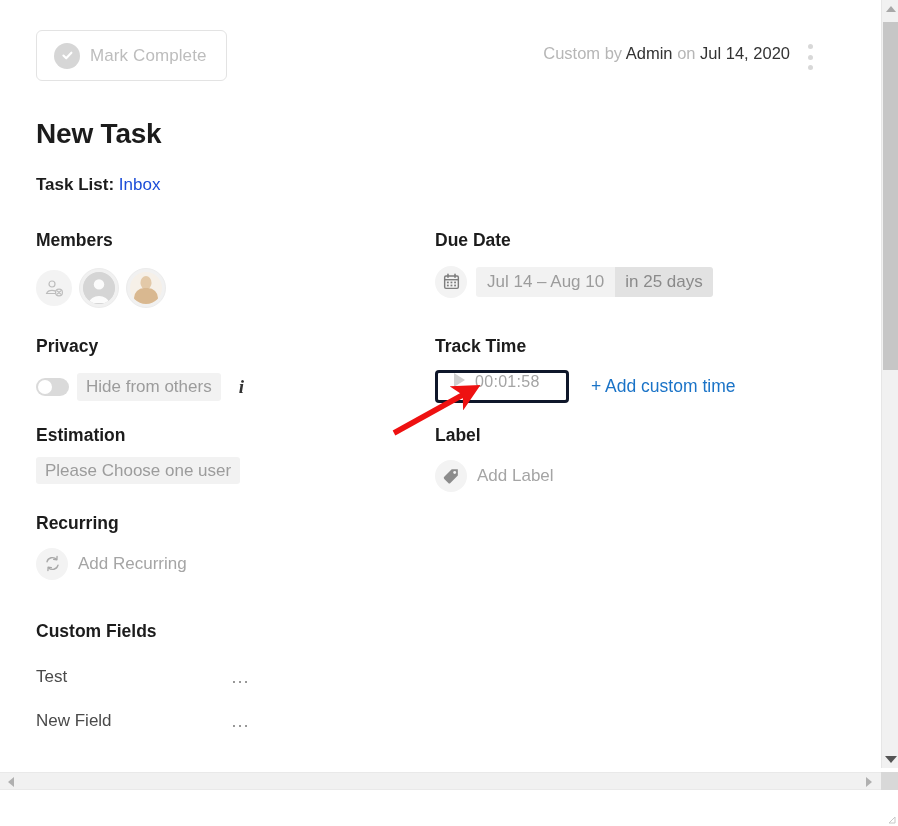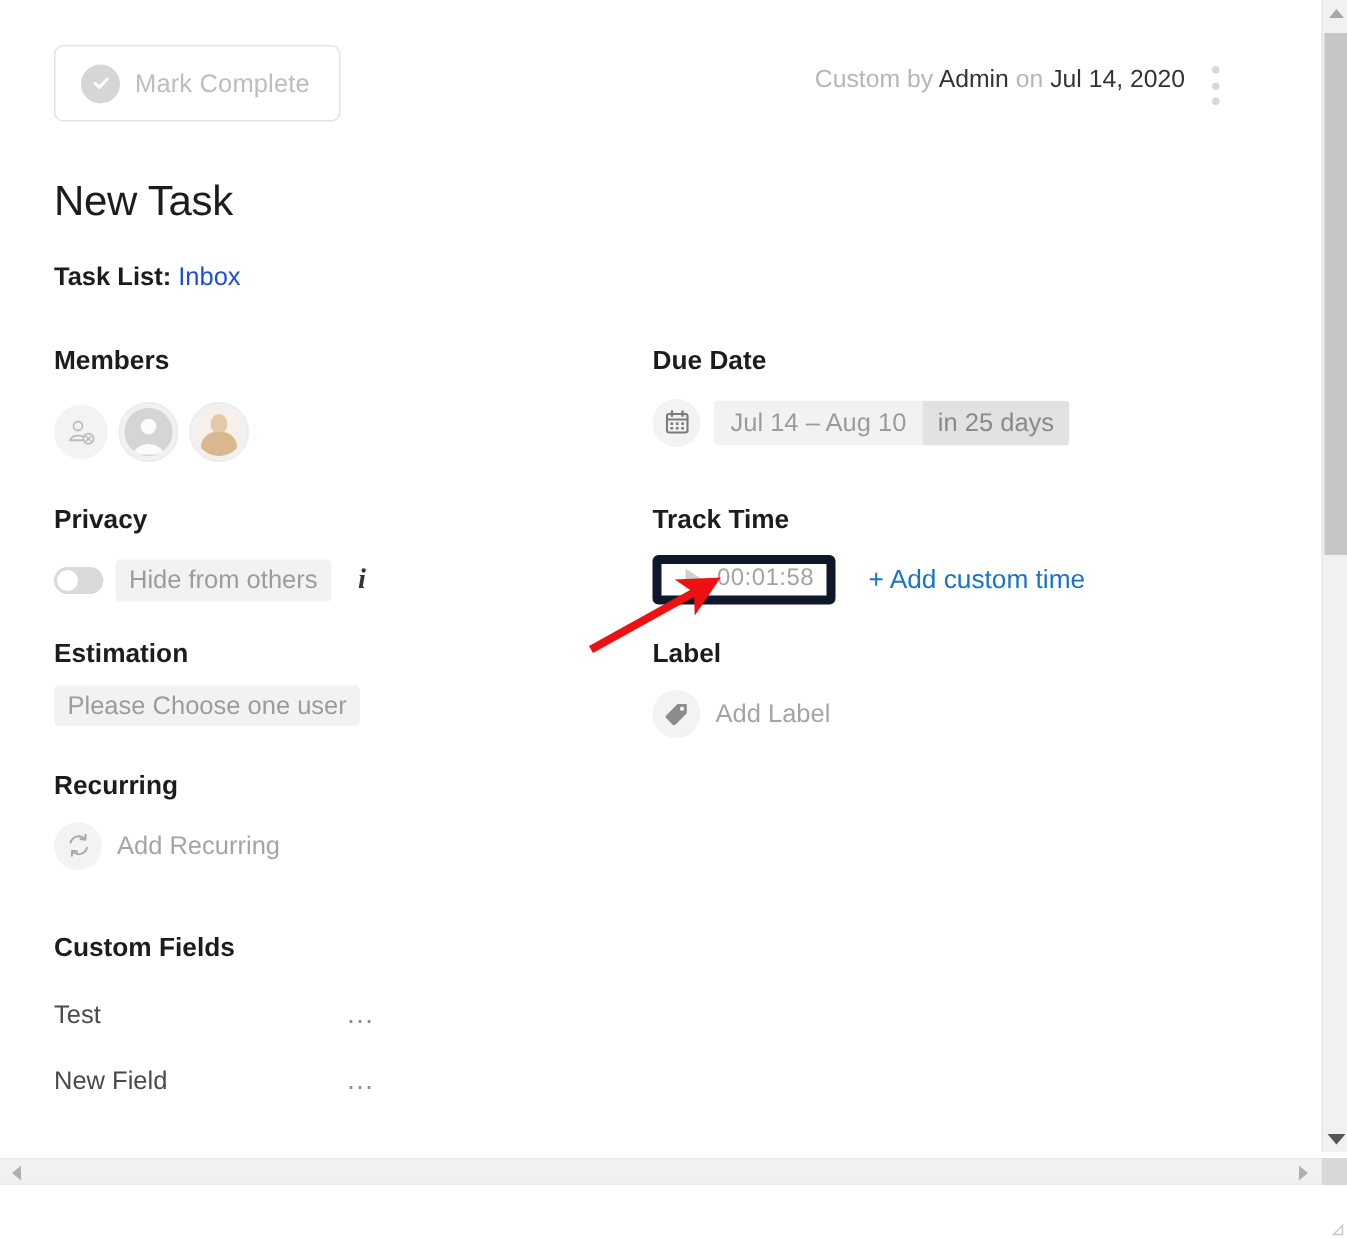--- a/index.html
+++ b/index.html
@@ -91,21 +91,21 @@
     width: 5px; height: 5px;
     border-radius: 50%;
     background: #d8d8d8;
   }
 
   
   .task-title {
     position: absolute;
     left: 36px; top: 118px;
     font-size: 28px;
-    font-weight: normal;
+    font-weight: bold;
     color: #1c1c1c;
     letter-spacing: -.2px;
   }
   .task-list-line {
     position: absolute;
     left: 36px; top: 175px;
     font-size: 17px;
     color: #3c3c3c;
   }
   .task-list-line b { font-weight: bold; color: #1c1c1c; }
@@ -239,25 +239,25 @@
   .date-pill .d2 {
     background: #e2e2e2;
     color: #8a8a8a;
     padding: 5px 10px;
     white-space: nowrap;
   }
 
   
   .track-row { display: flex; align-items: center; gap: 22px; }
   .timer-box {
-    width: 122px; height: 33px;
-    border: 6px solid #0f172a;
+    width: 134px; height: 33px;
+    border: 3px solid #0f172a;
     border-radius: 4px;
     background: #ffffff;
-    display: flex; align-items: center;
+    display: flex; align-items: flex-start;
     gap: 10px;
     padding-left: 16px;
     cursor: pointer;
   }
   .play-tri {
     width: 0; height: 0;
     border-left: 11px solid #cfcfcf;
     border-top: 7px solid transparent;
     border-bottom: 7px solid transparent;
     flex: none;

